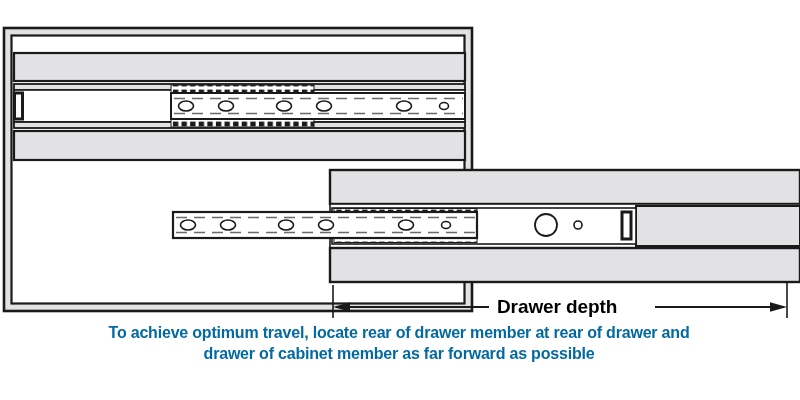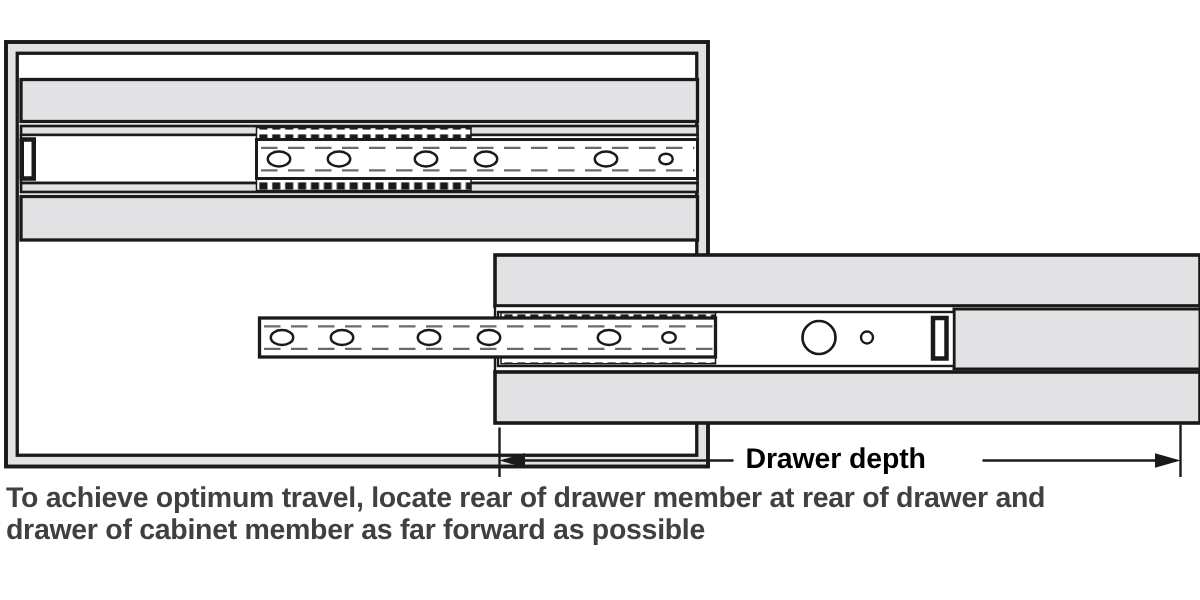--- a/index.html
+++ b/index.html
@@ -30,25 +30,26 @@
   }
   .caption-block {
     position: absolute;
     left: 4px;
     top: 322px;
     width: 790px;
   }
   .caption-line {
     font-family: "Liberation Sans", sans-serif;
     font-weight: bold;
-    font-size: 19px;
+    font-size: 16px;
     line-height: 21px;
-    color: #404040;
+    color: #0369a1;
     letter-spacing: -0.2px;
     white-space: nowrap;
+    text-align: center;
   }
   .dim-label {
     font-family: "Liberation Sans", sans-serif;
     font-weight: bold;
     font-size: 19px;
     color: #000000;
     letter-spacing: -0.1px;
   }
 </style>
 </head>

